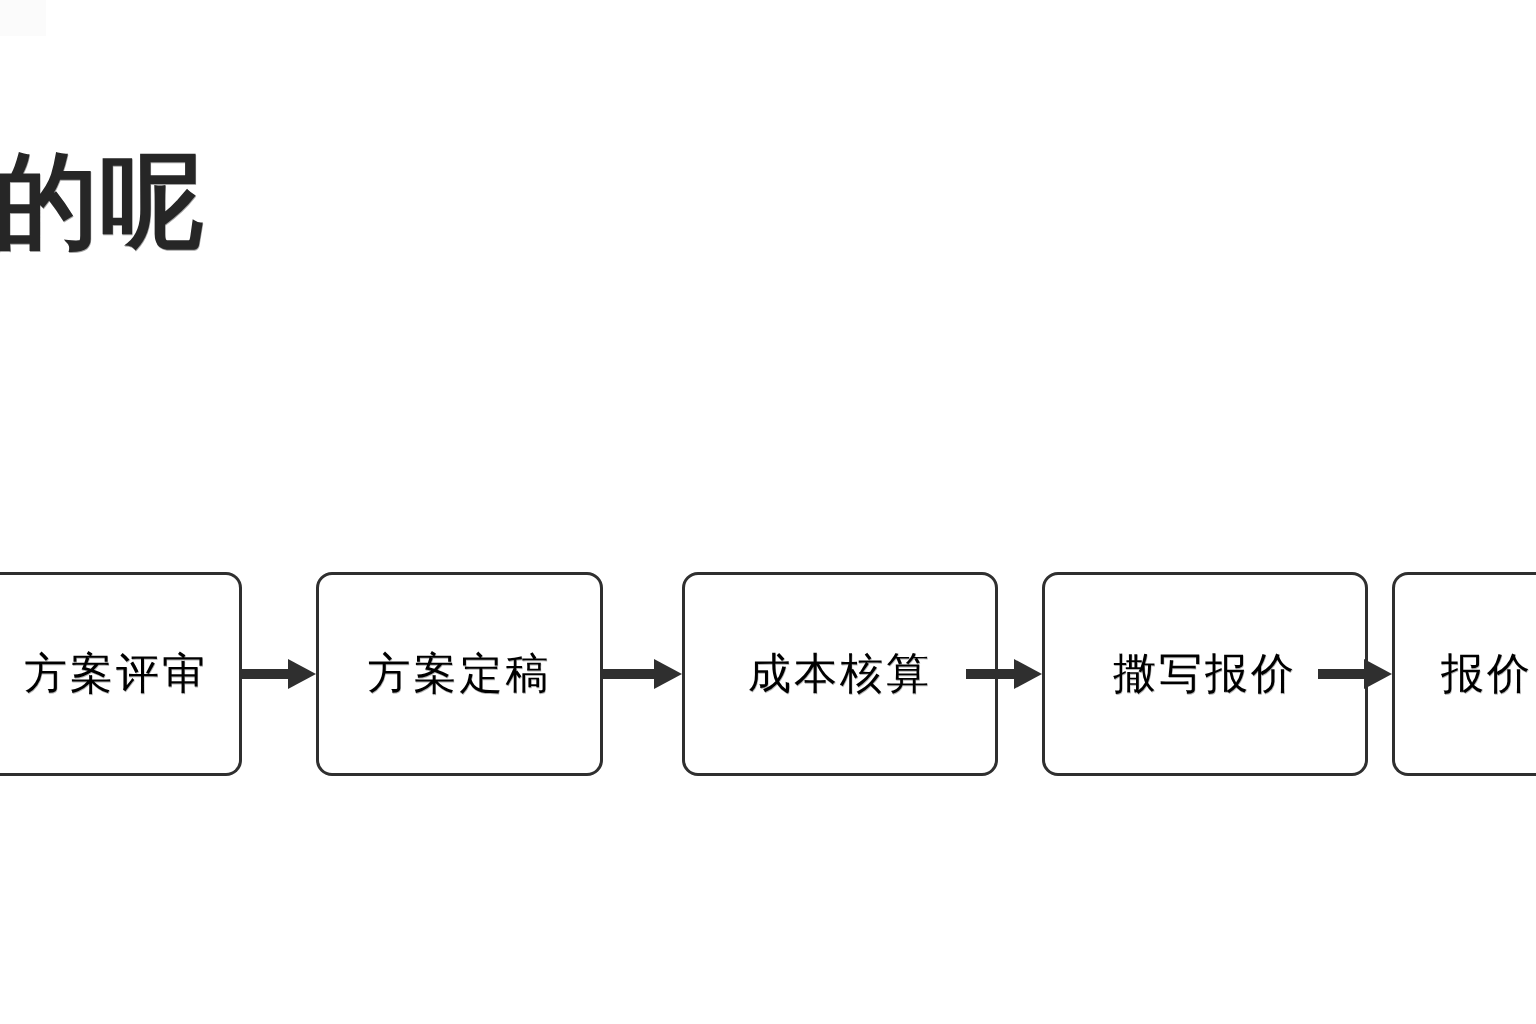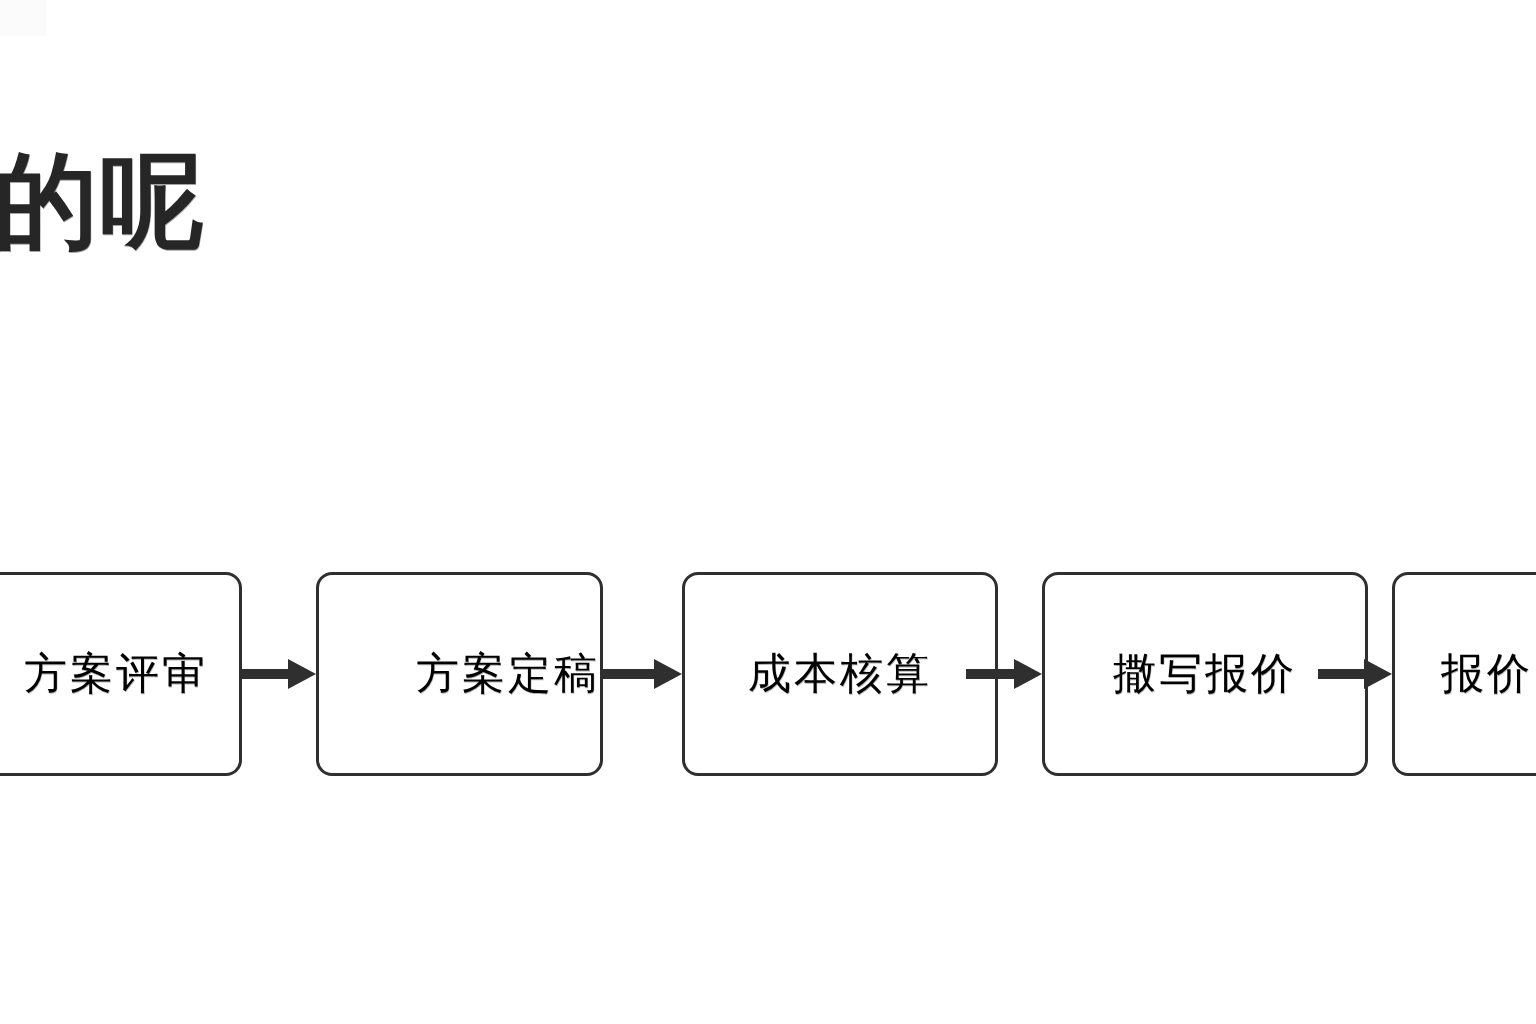--- a/index.html
+++ b/index.html
@@ -82,21 +82,21 @@
   
   .node-1 {
     left: -58px;
     width: 300px;
     border-left-color: transparent;
     border-top-left-radius: 0;
     border-bottom-left-radius: 0;
   }
   .node-1 .node-label { margin-left: 48px; }
 
-  .node-2 { left: 316px;  width: 287px; justify-content: flex-end; }
+  .node-2 { left: 316px;  width: 287px; }
   .node-3 { left: 682px;  width: 316px; }
   .node-4 { left: 1042px; width: 326px; align-items: center; }
 
   
   .node-5 {
     left: 1392px;
     width: 250px;
     border-right-color: transparent;
     border-top-right-radius: 0;
     border-bottom-right-radius: 0;

